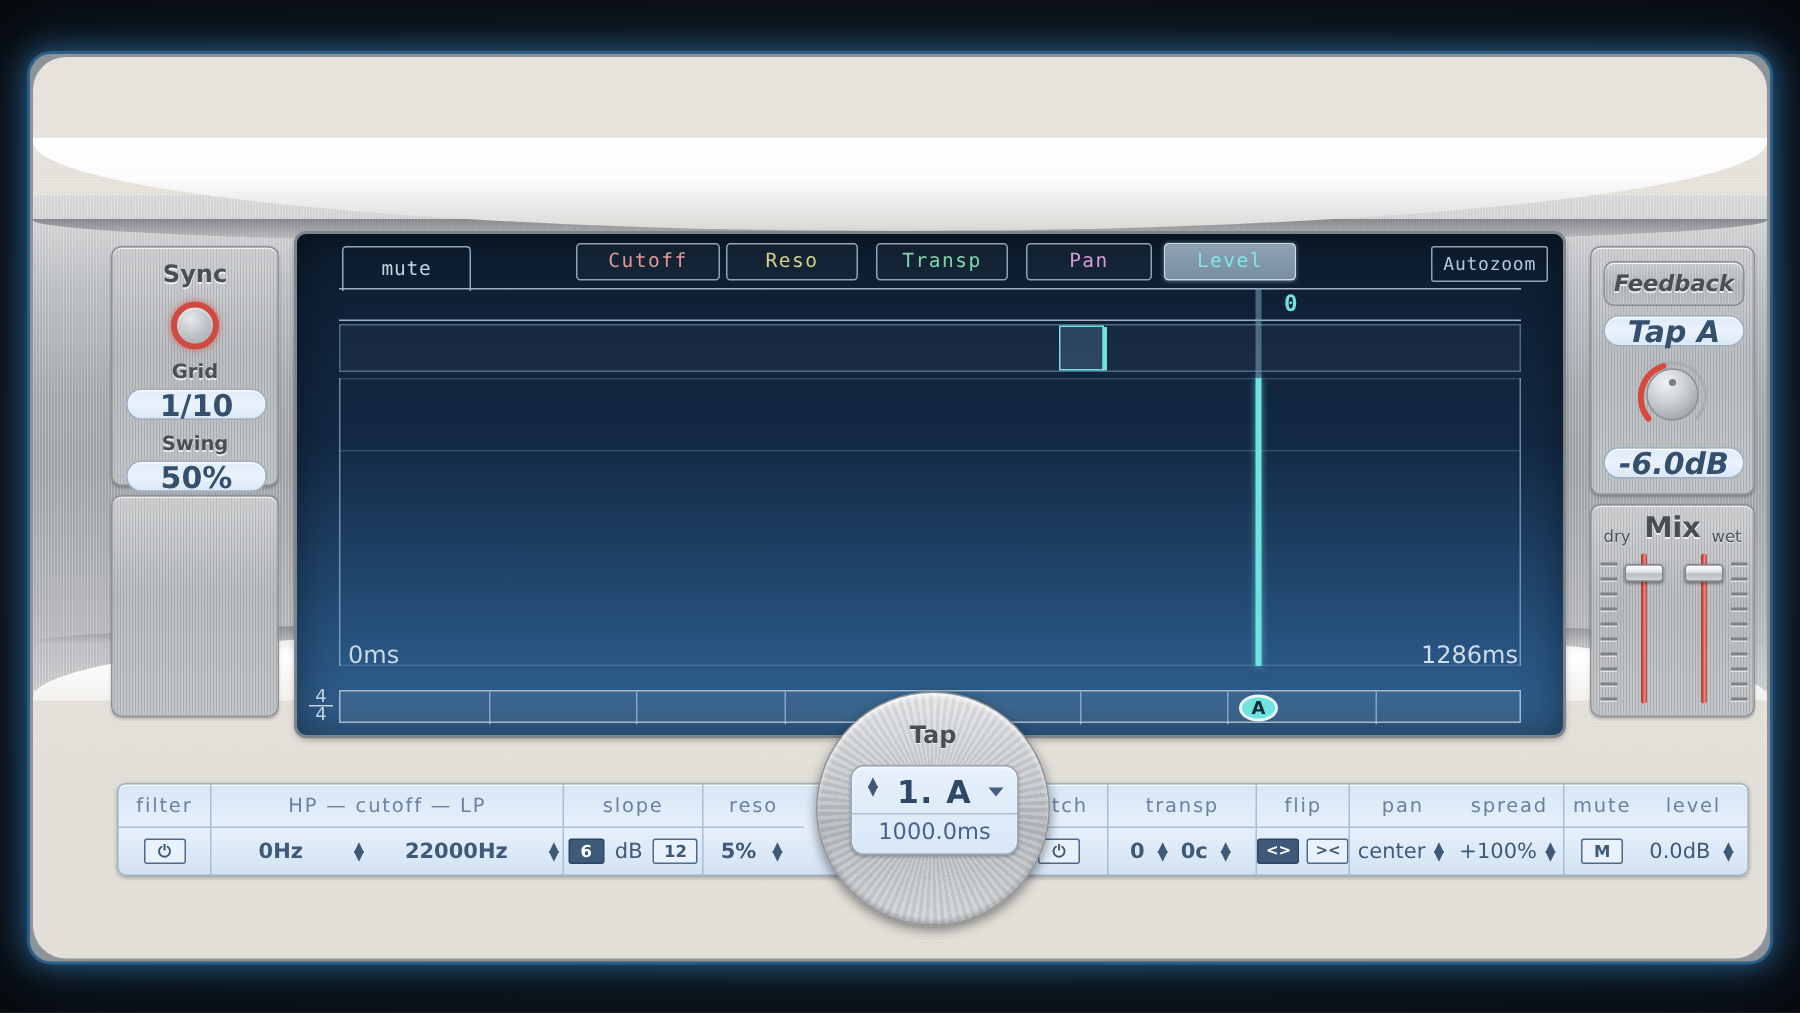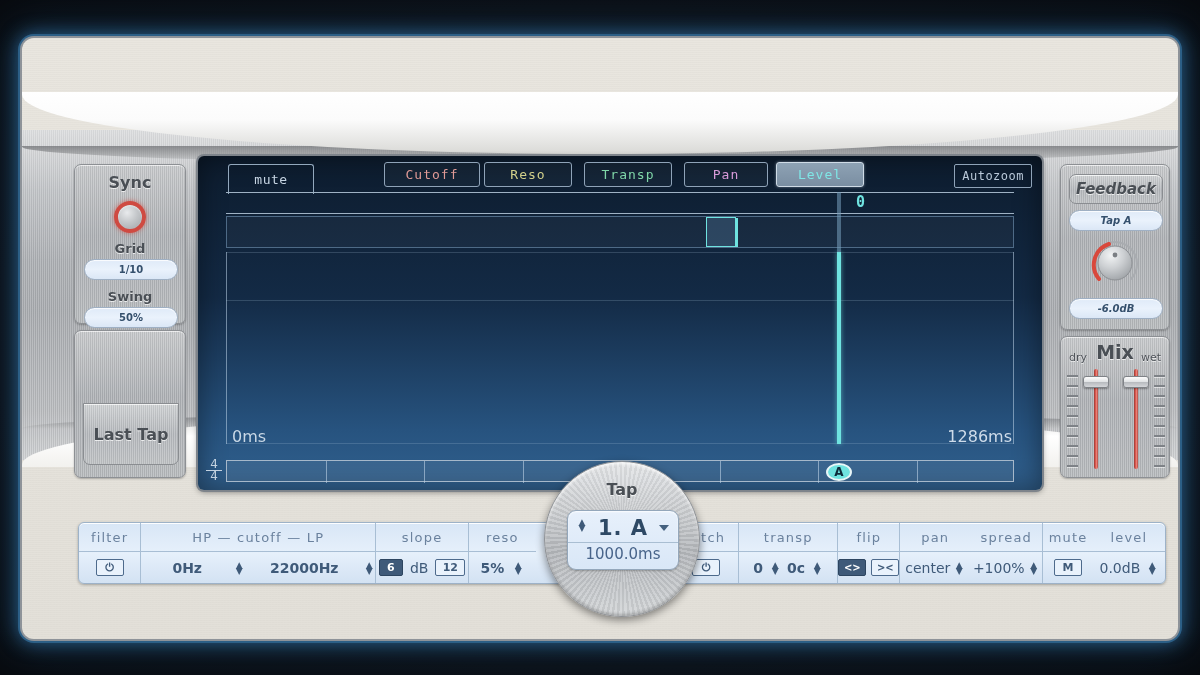--- a/index.html
+++ b/index.html
@@ -10,21 +10,21 @@
   #root { position:absolute; inset:0; background:
           radial-gradient(ellipse 1100px 600px at 50% 50%, #141b26 0%, #0b0f15 55%, #05070a 100%); }
   #glow { position:absolute; left:20px; top:36px; width:1160px; height:605px;
           border-radius:14px;
           box-shadow:0 0 0 2px #2c5f86, 0 0 18px 3px rgba(60,140,200,.55),
                      0 0 44px 8px rgba(40,110,170,.25);
           background:#8e9399; }
 
   
   #body { position:absolute; left:22px; top:38px; width:1156px; height:601px;
-          border-radius:12px; overflow:hidden;
+          border-radius:22px; overflow:hidden;
           background:linear-gradient(180deg,#e9e6df 0%,#e3e0d9 100%); }
 
   
   .tex { position:absolute; inset:0; pointer-events:none; opacity:.5;
          background-image:
            repeating-linear-gradient(0deg, rgba(0,0,0,.035) 0 1px, transparent 1px 2px),
            repeating-linear-gradient(90deg, rgba(255,255,255,.04) 0 1px, transparent 1px 3px); }
 
   
   #band-top { position:absolute; left:0; top:54px; width:1156px; height:62px;
@@ -68,21 +68,21 @@
               background:radial-gradient(circle at 38% 32%, #e8eaec 0%, #c4c7ca 45%, #9fa3a7 100%);
               border:4px solid #cf4a41;
               box-shadow:0 0 5px rgba(210,70,60,.7), inset 0 1px 2px rgba(255,255,255,.6); }
   #grid-label  { position:absolute; left:0; right:0; top:76px; font-size:13px; }
   #swing-label { position:absolute; left:0; right:0; top:124px; font-size:13px; }
 
   .lcd { position:absolute; height:21px; border-radius:11px;
          background:linear-gradient(180deg,#dfeaf8 0%,#eaf2fc 50%,#dbe7f6 100%);
          border:1px solid #9fb0c4; box-shadow:inset 0 1px 1px rgba(255,255,255,.9);
          display:flex; align-items:center; justify-content:center;
-         font-size:10px; color:#35506d; font-weight:bold; }
+         font-size:20px; color:#35506d; font-weight:bold; }
   #grid-val  { left:9px; top:94px; width:94px; }
   #swing-val { left:9px; top:142px; width:94px; }
 
   
   .bigbtn { position:absolute; left:8px; width:96px; height:62px;
             background:repeating-linear-gradient(90deg, rgba(255,255,255,.2) 0 1px, rgba(0,0,0,.04) 1px 2px),
                        linear-gradient(180deg,#cdd0d2,#b3b6ba 50%,#bcbfc2);
             border:1px solid #8a8d91;
             display:flex; align-items:center; justify-content:center;
             font-size:16px; font-weight:bold; color:#4a4f55;
@@ -264,21 +264,20 @@
     <div class="mpanel" id="sync-panel">
       <div class="plabel" id="sync-title">Sync</div>
       <div id="sync-led"></div>
       <div class="plabel" id="grid-label">Grid</div>
       <div class="lcd" id="grid-val">1/10</div>
       <div class="plabel" id="swing-label">Swing</div>
       <div class="lcd" id="swing-val">50%</div>
     </div>
 
     <div class="mpanel" id="tr-panel">
-      <div class="bigbtn" id="btn-lasttap">Last Tap</div>
     </div>
 
     <div class="mpanel" id="fb-panel">
       <div id="fb-btn">Feedback</div>
       <div class="lcd" id="fb-tap">Tap A</div>
       <div id="fb-knob">
         <svg width="52" height="52" viewBox="0 0 52 52">
           <path d="M 10 42 A 22 22 0 1 1 42 42" fill="none" stroke="#a9acb0" stroke-width="2" stroke-linecap="round"></path>
           <path d="M 10 42 A 22 22 0 0 1 20 7" fill="none" stroke="#d9483c" stroke-width="4" stroke-linecap="round"></path>
           <circle cx="26" cy="26" r="17" fill="url(#kg)" stroke="#8d9094" stroke-width="1"></circle>

